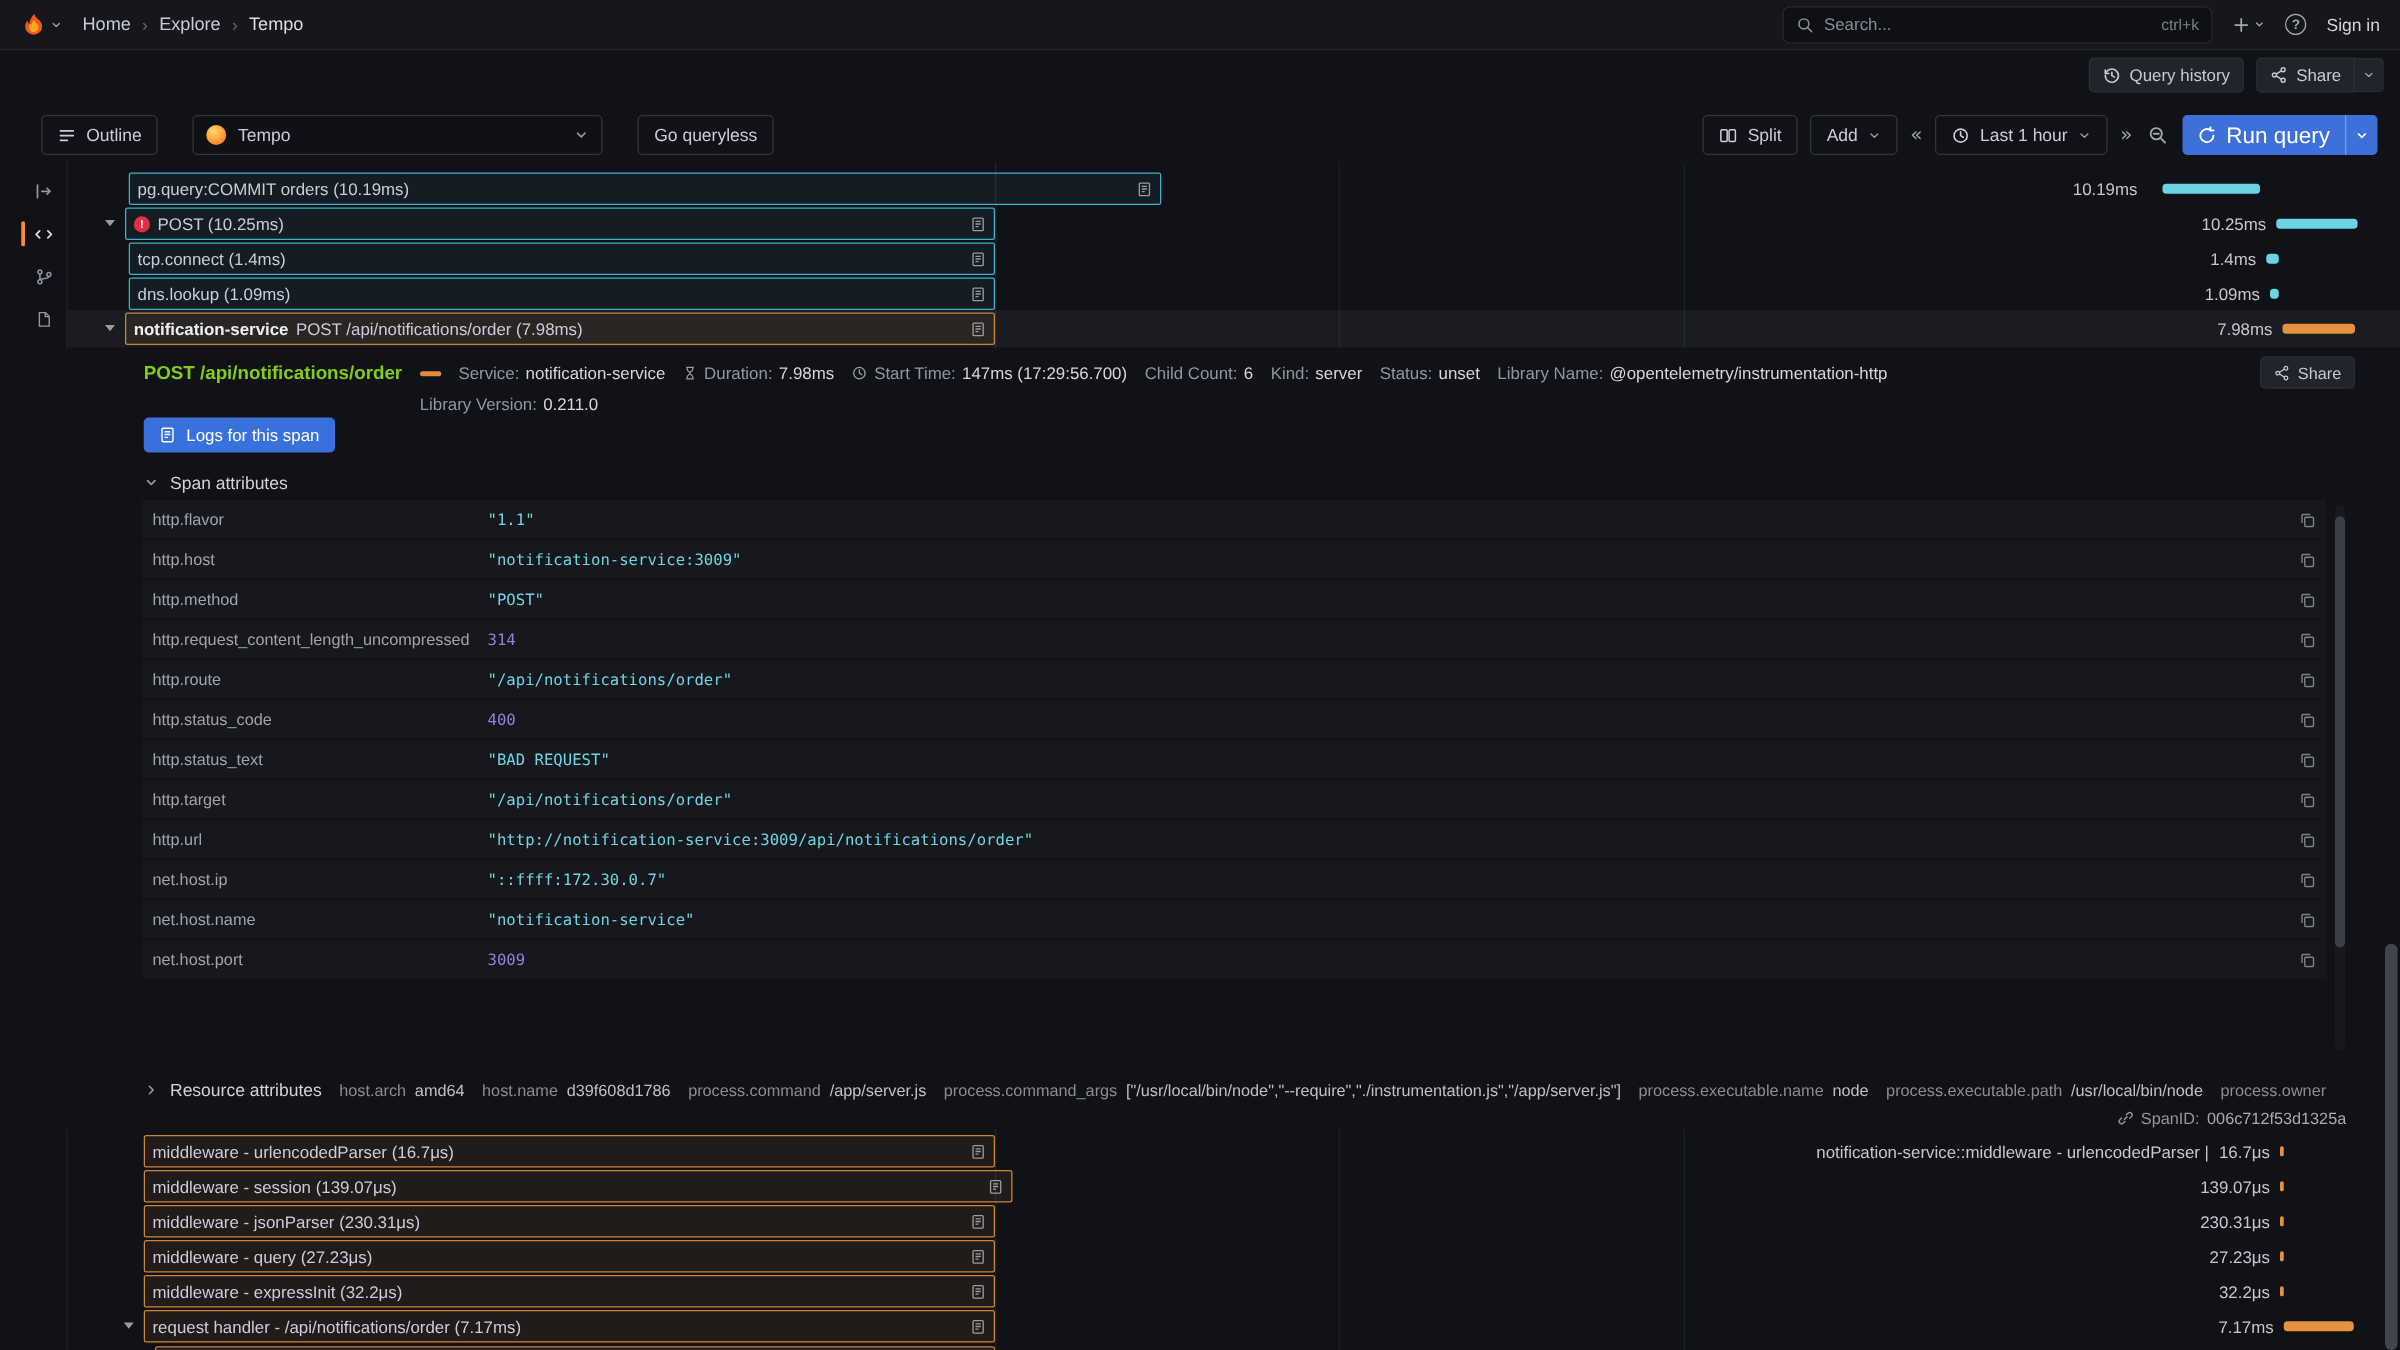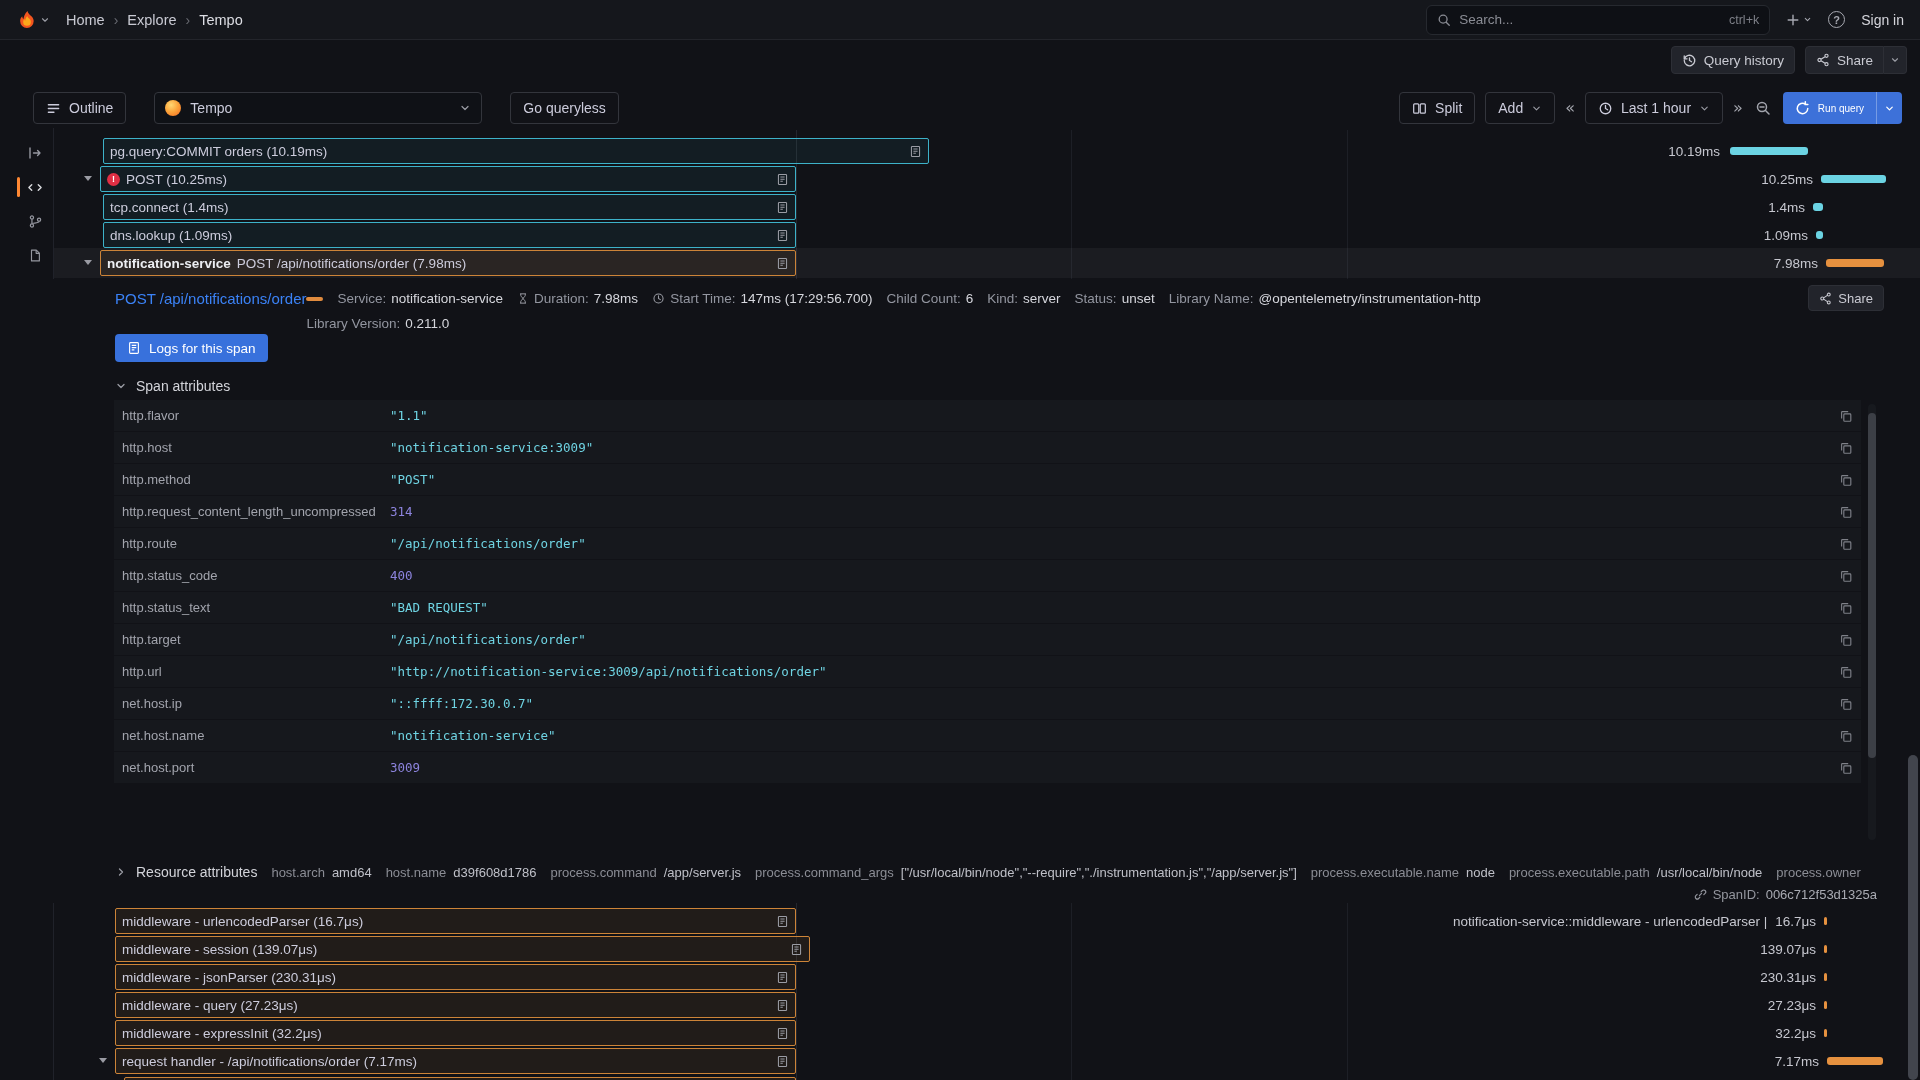--- a/index.html
+++ b/index.html
@@ -42,21 +42,21 @@
     display:flex;align-items:center;gap:8px;padding:0 12px;font-size:14px;color:#ccccdc;cursor:pointer}
   .ds-picker{width:328px;height:32px;border:1px solid #33353c;border-radius:4px;background:#0f1116;
     display:flex;align-items:center;gap:9px;padding:0 10px;cursor:pointer}
   .ds-picker .spacer{flex:1}
   .tempo-dot{width:16px;height:16px;border-radius:50%;
     background:radial-gradient(circle at 38% 32%, #ffd773 0%, #fca63c 45%, #f2681f 100%)}
   .tb-right{margin-left:auto;display:flex;align-items:center;gap:10px}
   .icon-only{border:none;background:none;color:#a2a4ac;display:flex;align-items:center;cursor:pointer;padding:0 2px}
   .dbl-chev{font-size:16px;color:#a2a4ac;line-height:1;cursor:pointer;font-family:"DejaVu Sans",sans-serif}
   .run-btn{height:32px;background:#3d71d9;border-radius:4px;display:flex;align-items:center;
-    color:#fff;font-size:10px;cursor:pointer}
+    color:#fff;font-size:18px;cursor:pointer}
   .run-main{display:flex;align-items:center;gap:8px;padding:0 12px;height:100%}
   .run-chev{padding:0 7px;border-left:1px solid rgba(255,255,255,.3);height:100%;display:flex;align-items:center}
 
   
   .mini-sidebar{position:absolute;top:128px;left:17px;width:36px;bottom:0;display:flex;
     flex-direction:column;align-items:center;gap:12px;padding-top:14px;z-index:4}
   .ms-item{width:22px;height:22px;color:#9597a0;display:flex;align-items:center;justify-content:center;
     position:relative;cursor:pointer}
   .ms-item.active{color:#d9dade}
   .ms-item.active::before{content:"";position:absolute;left:-7px;top:1px;width:3px;height:20px;
@@ -80,21 +80,21 @@
     border-right:4.5px solid transparent;border-top:5.5px solid #9a9ba3;cursor:pointer}
   .err-badge{width:13px;height:13px;border-radius:50%;background:#e02f44;color:#fff;flex:none;
     display:flex;align-items:center;justify-content:center;font-size:9px;font-weight:bold}
   .dur-group{position:absolute;top:0;height:28px;display:flex;align-items:center;gap:8px;
     font-size:13.5px;color:#c6c7cf;white-space:nowrap}
   .span-bar{position:absolute;top:10px;height:8px;border-radius:3px}
 
   
   .detail{position:absolute;top:279px;left:53px;right:0;height:624px;background:#111217;z-index:3}
   .detail-header{position:absolute;left:62px;top:9px;right:130px;display:flex;align-items:flex-start}
-  .detail-title{font-size:15px;font-weight:normal;color:#3b82f6;white-space:nowrap;line-height:21px}
+  .detail-title{font-size:15px;font-weight:bold;color:#84cc16;margin-right:14px;white-space:nowrap;line-height:21px}
   .meta-wrap{display:flex;flex-wrap:wrap;gap:2px 14px;align-items:center;font-size:13.5px;line-height:21px}
   .service-dash{width:17px;height:4px;border-radius:2px;background:#e08b3e;flex:none}
   .meta-item{display:flex;align-items:center;gap:5px;white-space:nowrap;color:#9396a0}
   .meta-value{color:#d6d7dd}
   .panel-share{position:absolute;right:36px;top:6px;height:26px;background:#22242b;border:1px solid #2d2f36;
     border-radius:4px;display:flex;align-items:center;gap:6px;padding:0 10px;font-size:13px;color:#c9cad2;cursor:pointer}
   .logs-btn{position:absolute;left:62px;top:55px;height:28px;background:#3871dc;border-radius:4px;
     display:flex;align-items:center;gap:8px;padding:0 12px;font-size:13.5px;color:#fff;cursor:pointer}
   .section-head{position:absolute;left:62px;display:flex;align-items:center;gap:9px;font-size:14px;
     color:#d3d4da;cursor:pointer}
@@ -307,21 +307,21 @@
     <div class="name-box" style="left: 103px; width: 826px; border-color: rgb(61, 178, 201); background: rgba(61, 178, 201, 0.07); justify-content: flex-end;">
 
       <span class="name-text">pg.query:COMMIT orders (10.19ms)</span>
       <span class="logs-mini">
         <svg width="13" height="13" viewBox="0 0 16 16" fill="none" stroke="currentColor" stroke-width="1.3">
             <rect x="3" y="1.8" width="10" height="12.4" rx="1"></rect>
             <path d="M5.4 5h5.2M5.4 7.6h5.2M5.4 10.2h3"></path>
           </svg>
       </span>
     </div>
-    <span class="dur-group" style="right: 200px; justify-content: flex-end;">
+    <span class="dur-group" style="right: 210px; justify-content: flex-end;">
 
       <span>10.19ms</span>
     </span>
     <span class="span-bar" style="left: 1730px; width: 78px; background: rgb(107, 211, 227);"></span>
   </div>
     <div class="span-row" style="top: 165px;">
     <span class="row-chev" style="left: 84px;"></span>
     <div class="name-box" style="left: 100px; width: 696px; border-color: rgb(61, 178, 201); background: rgba(61, 178, 201, 0.07);">
       <span class="err-badge">!</span>
 

